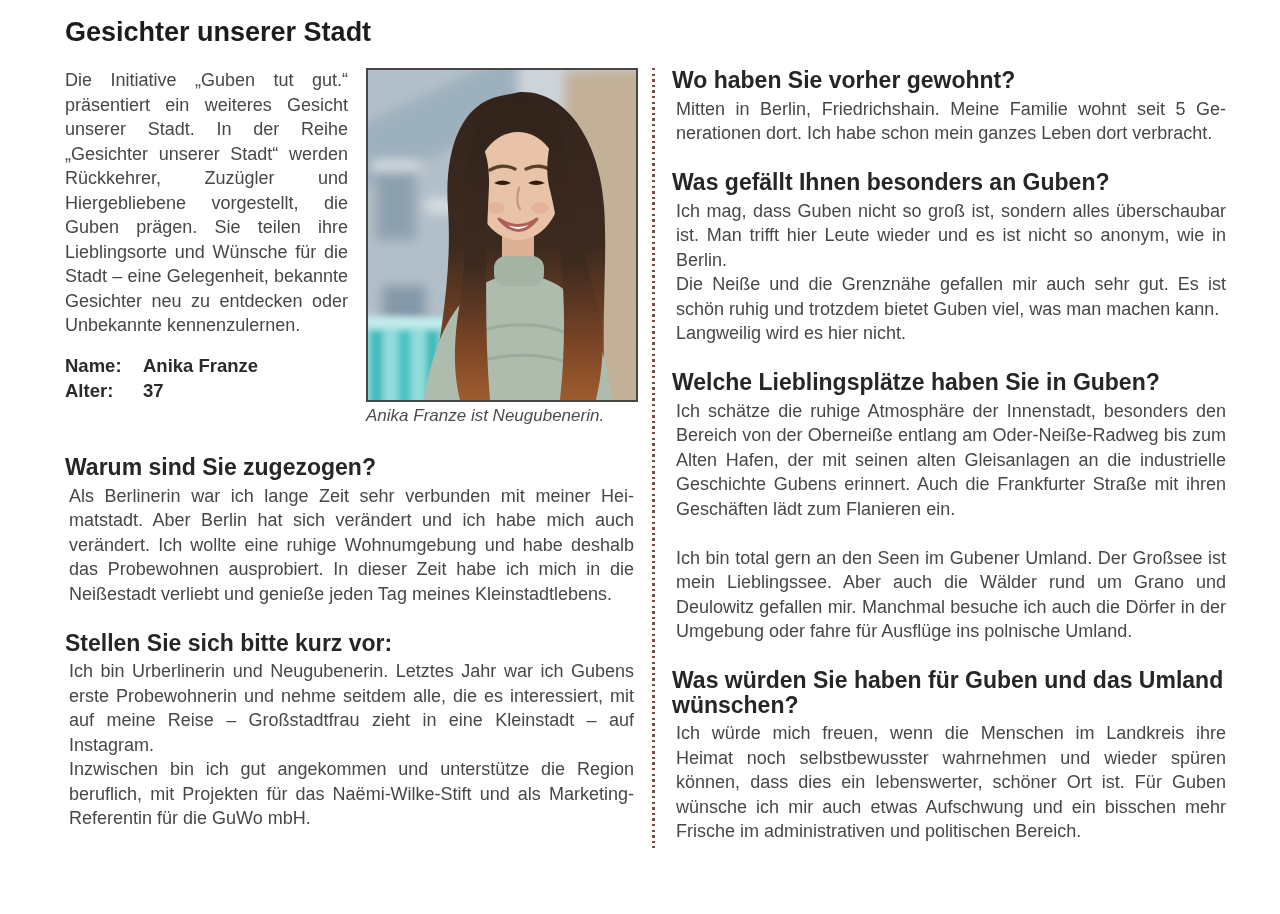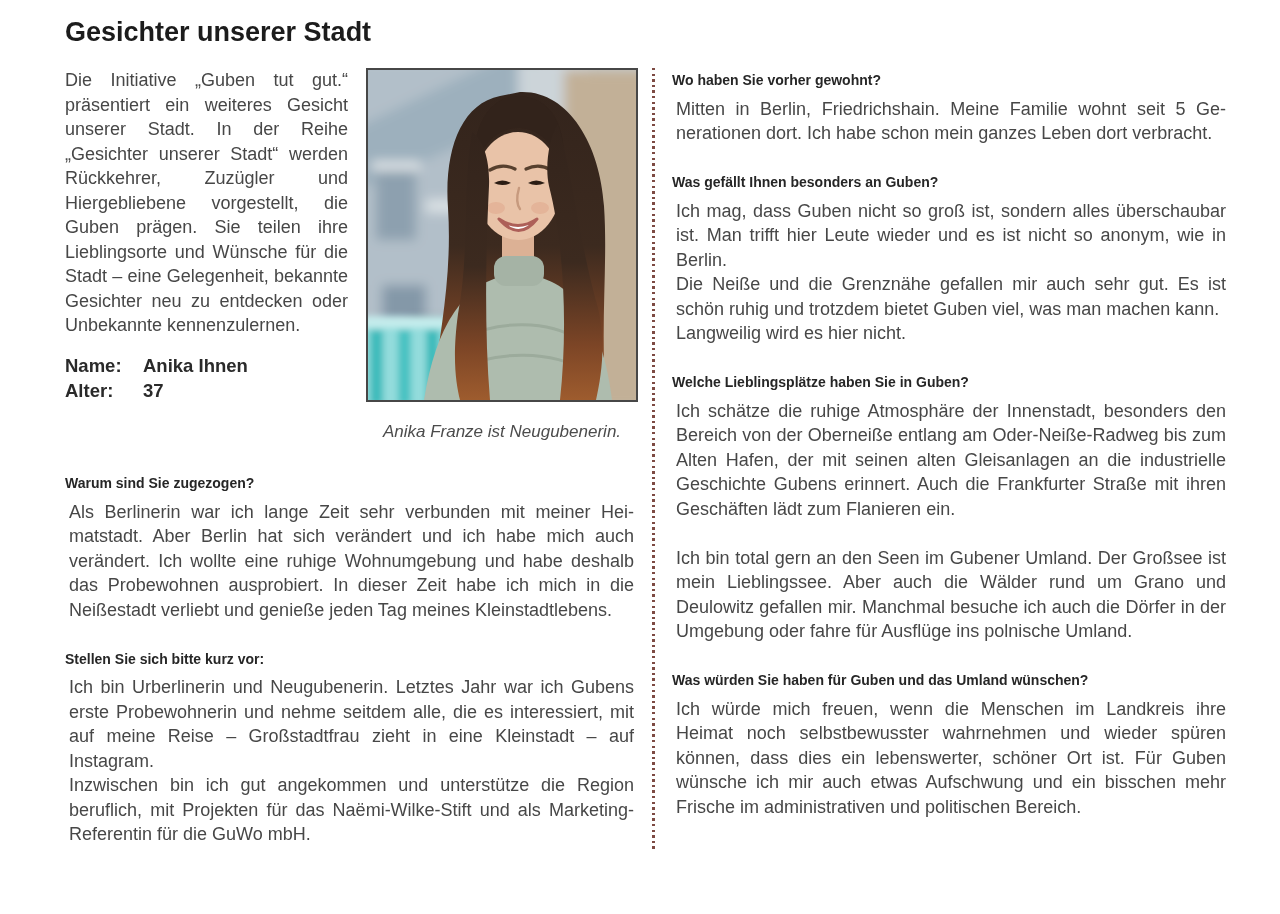--- a/index.html
+++ b/index.html
@@ -41,24 +41,24 @@
     margin: 0 0 8px 18px;
   }
   .photo-frame {
     width: 272px; height: 334px;
     border: 2px solid #474747;
     background: #c9d1d6;
     overflow: hidden;
   }
   .photo-frame svg { display: block; width: 100%; height: 100%; }
   figcaption {
-    margin-top: 20px;
+    margin-top: 4px;
     font-size: 17px;
     font-style: italic;
-    text-align: center;
+    text-align: left;
     color: #4c4c4c;
     white-space: nowrap;
   }
 
   .intro {
     margin: 0;
     font-size: 18px;
     line-height: 24.5px;
     text-align: justify;
     color: #474747;
@@ -75,21 +75,21 @@
   .idlabel { width: 78px; }
 
   .sections-left { clear: both; padding-top: 21px; }
 
   section.qa { margin-top: 24.5px; }
   .sections-left  > section.qa:first-of-type,
   .sections-right > section.qa:first-of-type { margin-top: 0; }
 
   section.qa h2 {
     margin: 0;
-    font-size: 14px;
+    font-size: 23px;
     line-height: 24.5px;
     font-weight: bold;
     color: #262626;
   }
   section.qa p.answer {
     margin: 4px;
     font-size: 18px;
     line-height: 24.5px;
     text-align: justify;
     white-space: pre-line;
@@ -183,21 +183,21 @@
         </div>
         <figcaption>Anika Franze ist Neugubenerin.</figcaption>
       </figure>
 
       <p class="intro">Die Initiative „Guben tut gut.“ präsentiert ein weiteres Ge­sicht unserer Stadt. In der Rei­he „Gesichter unserer Stadt“ werden Rückkehrer, Zuzügler und Hiergebliebene vorgestellt, die Guben prägen. Sie teilen ihre Lieblingsorte und Wün­sche für die Stadt – eine Ge­legenheit, bekannte Gesichter neu zu entdecken oder Unbe­kannte kennenzulernen.</p>
 
       <div class="idcard">
 
           <div class="idrow">
             <span class="idlabel">Name:</span>
-            <span class="idvalue">Anika Ihnen</span>
+            <span class="idvalue">Anika Franze</span>
           </div>
 
           <div class="idrow">
             <span class="idlabel">Alter:</span>
             <span class="idvalue">37</span>
           </div>
         </div>
 
       <div class="sections-left">
 

